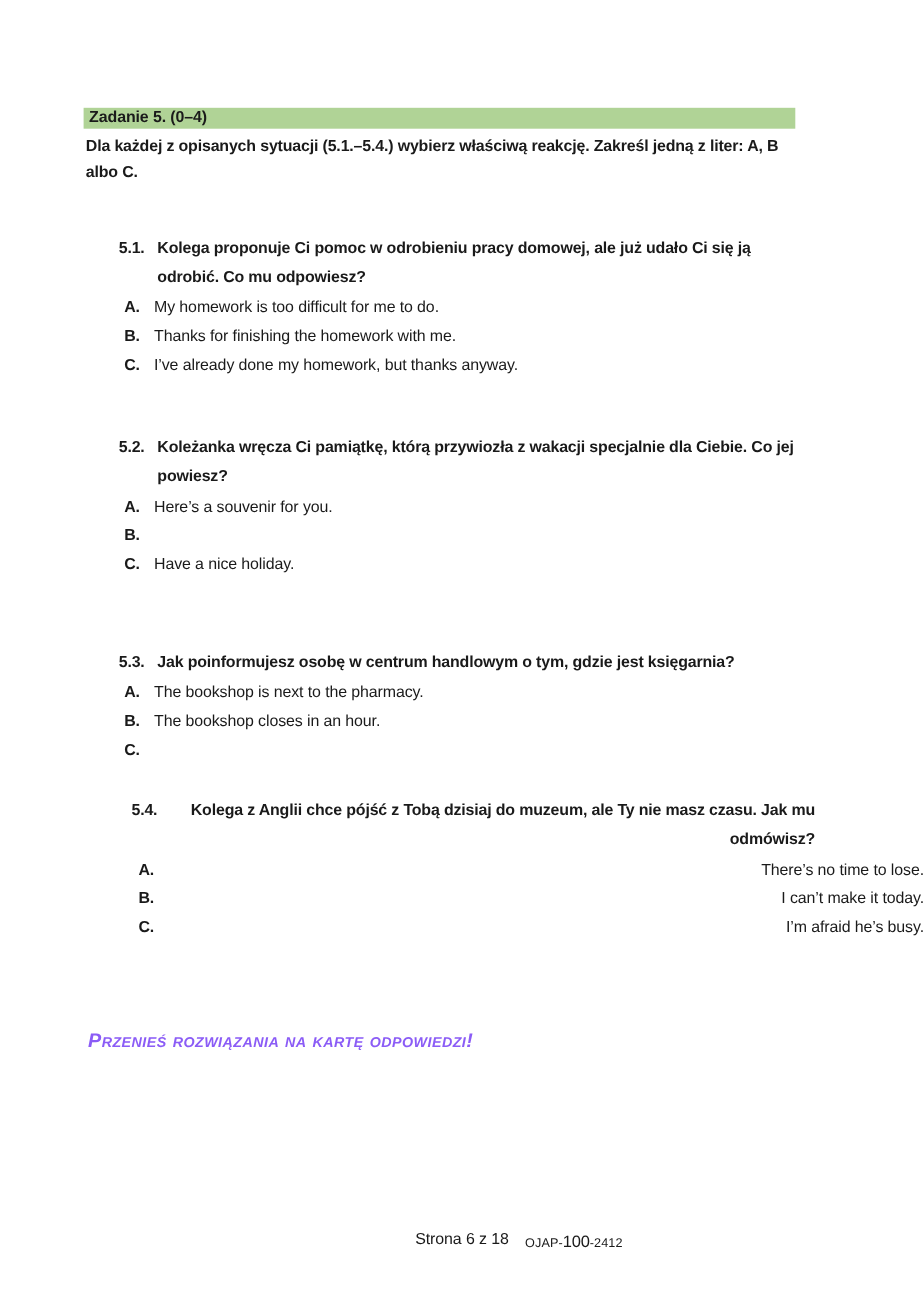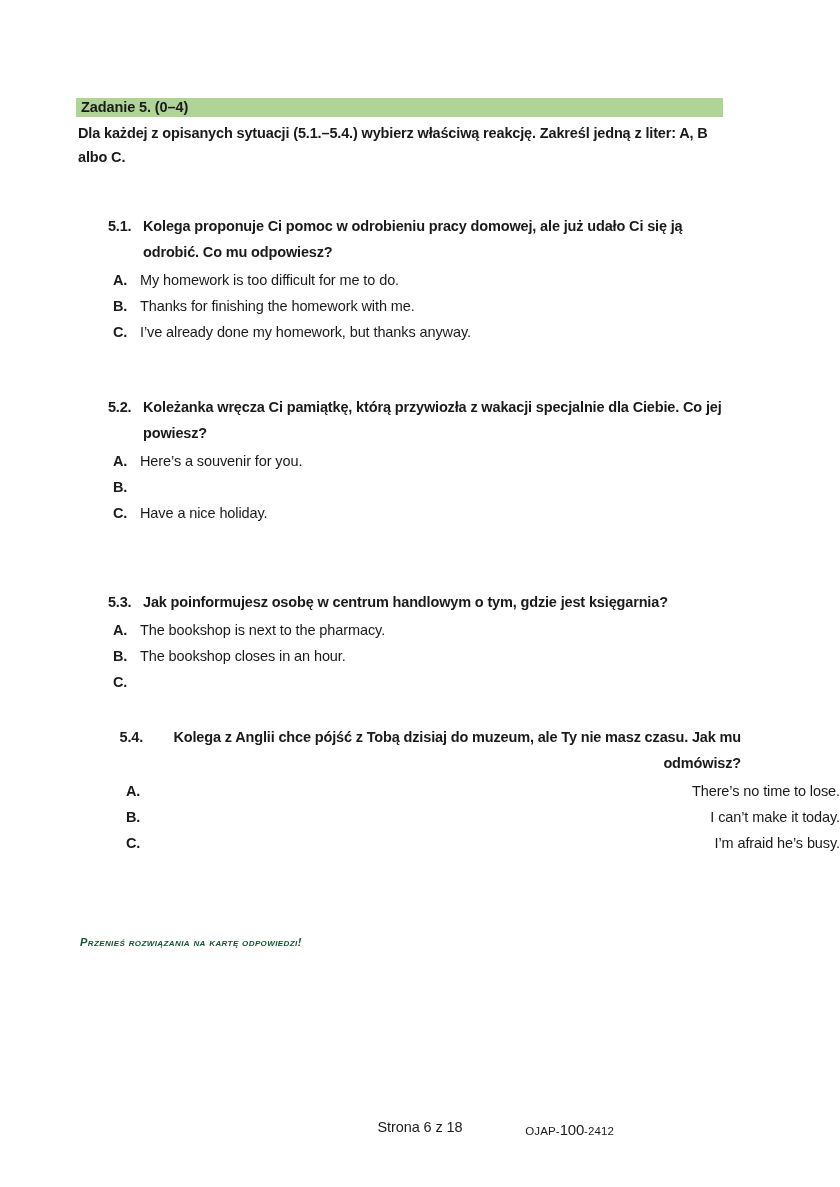--- a/index.html
+++ b/index.html
@@ -106,37 +106,36 @@
     font-size: 14.5px;
     font-weight: normal;
     letter-spacing: -0.1px;
   }
 
   
   .transfer-note {
     position: absolute;
     left: 80px;
     top: 936px;
-    color: #14532d;
-    font-size: 11px;
+    color: #8b5cf6;
+    font-size: 18px;
     font-weight: bold;
     font-style: italic;
     font-variant: small-caps;
     letter-spacing: 0.4px;
     white-space: nowrap;
   }
 
   
   .footer {
     position: absolute;
     left: 0;
     top: 1119px;
     width: 684px;
     height: 22px;
-    padding-left: 48px;
   }
   .footer-page {
     position: absolute;
     left: 0;
     top: 0;
     width: 840px;
     text-align: center;
     font-size: 14.5px;
     letter-spacing: -0.1px;
   }

